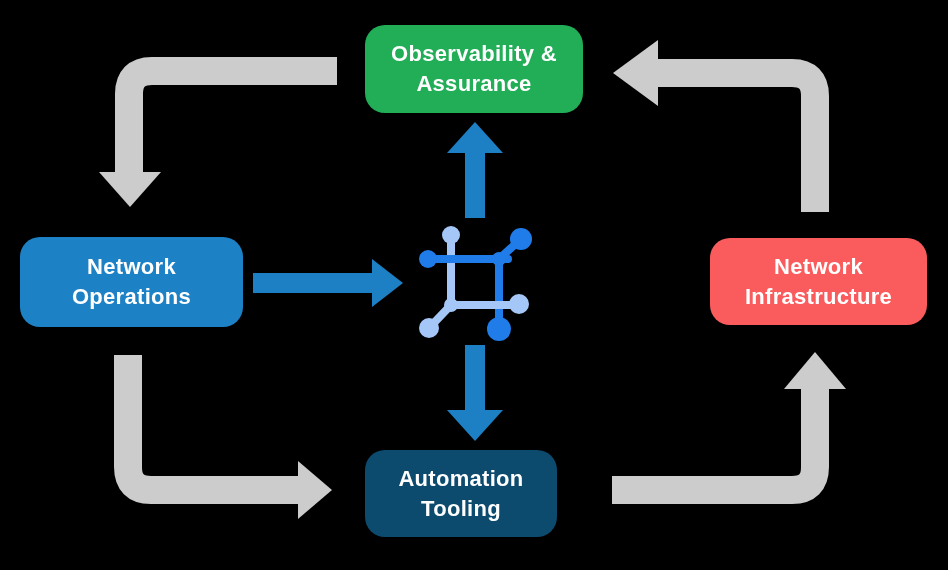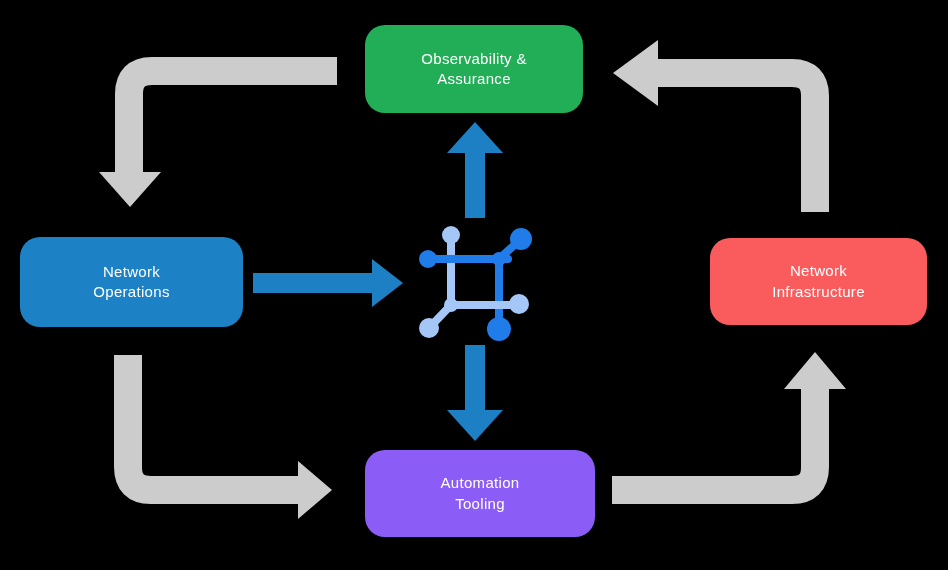--- a/index.html
+++ b/index.html
@@ -15,29 +15,29 @@
     background: #000000;
   }
   .arrow-layer, .icon-layer {
     position: absolute; left: 0; top: 0;
   }
   .node {
     position: absolute;
     border-radius: 20px;
     display: flex; align-items: center; justify-content: center;
     color: #ffffff;
-    font-size: 15px; font-weight: 400;
+    font-size: 22px; font-weight: 700;
     line-height: 1.35; letter-spacing: 0.3px;
     text-align: center;
   }
   .node span { white-space: pre-line; }
   .node-observability { left: 365px; top: 25px;  width: 218px; height: 88px; background: #22ad57; }
   .node-operations    { left: 20px;  top: 237px; width: 223px; height: 90px; background: #1c81c5; }
   .node-infrastructure{ left: 710px; top: 238px; width: 217px; height: 87px; background: #fa5c5e; }
-  .node-automation    { left: 365px; top: 450px; width: 230px; height: 87px; background: #8b5cf6; }
+  .node-automation    { left: 365px; top: 450px; width: 192px; height: 87px; background: #0c4a6e; }
 </style>
 </head>
 <body>
 
 <div class="stage">
 
   <svg class="arrow-layer" width="948" height="570" viewBox="0 0 948 570">
 
     <path d="M 337 71 H 152 Q 129 71 129 94 V 173" fill="none" stroke-width="28" stroke="#cccccc"></path>
     <polygon points="99,172 161,172 130,207" fill="#cccccc"></polygon>

